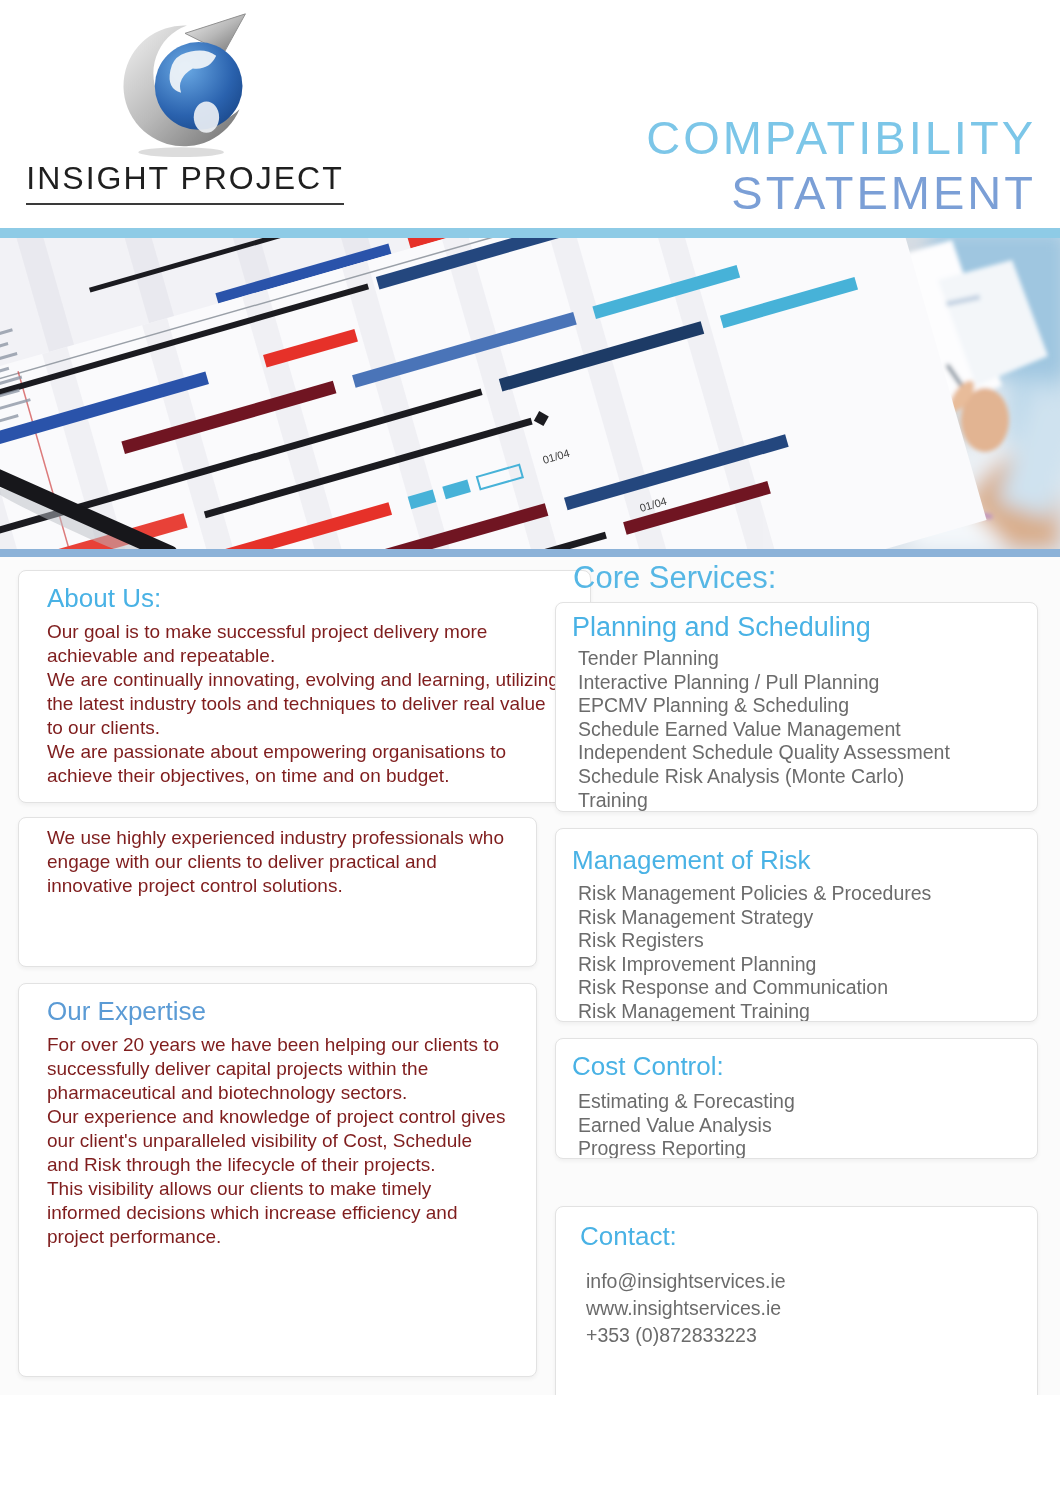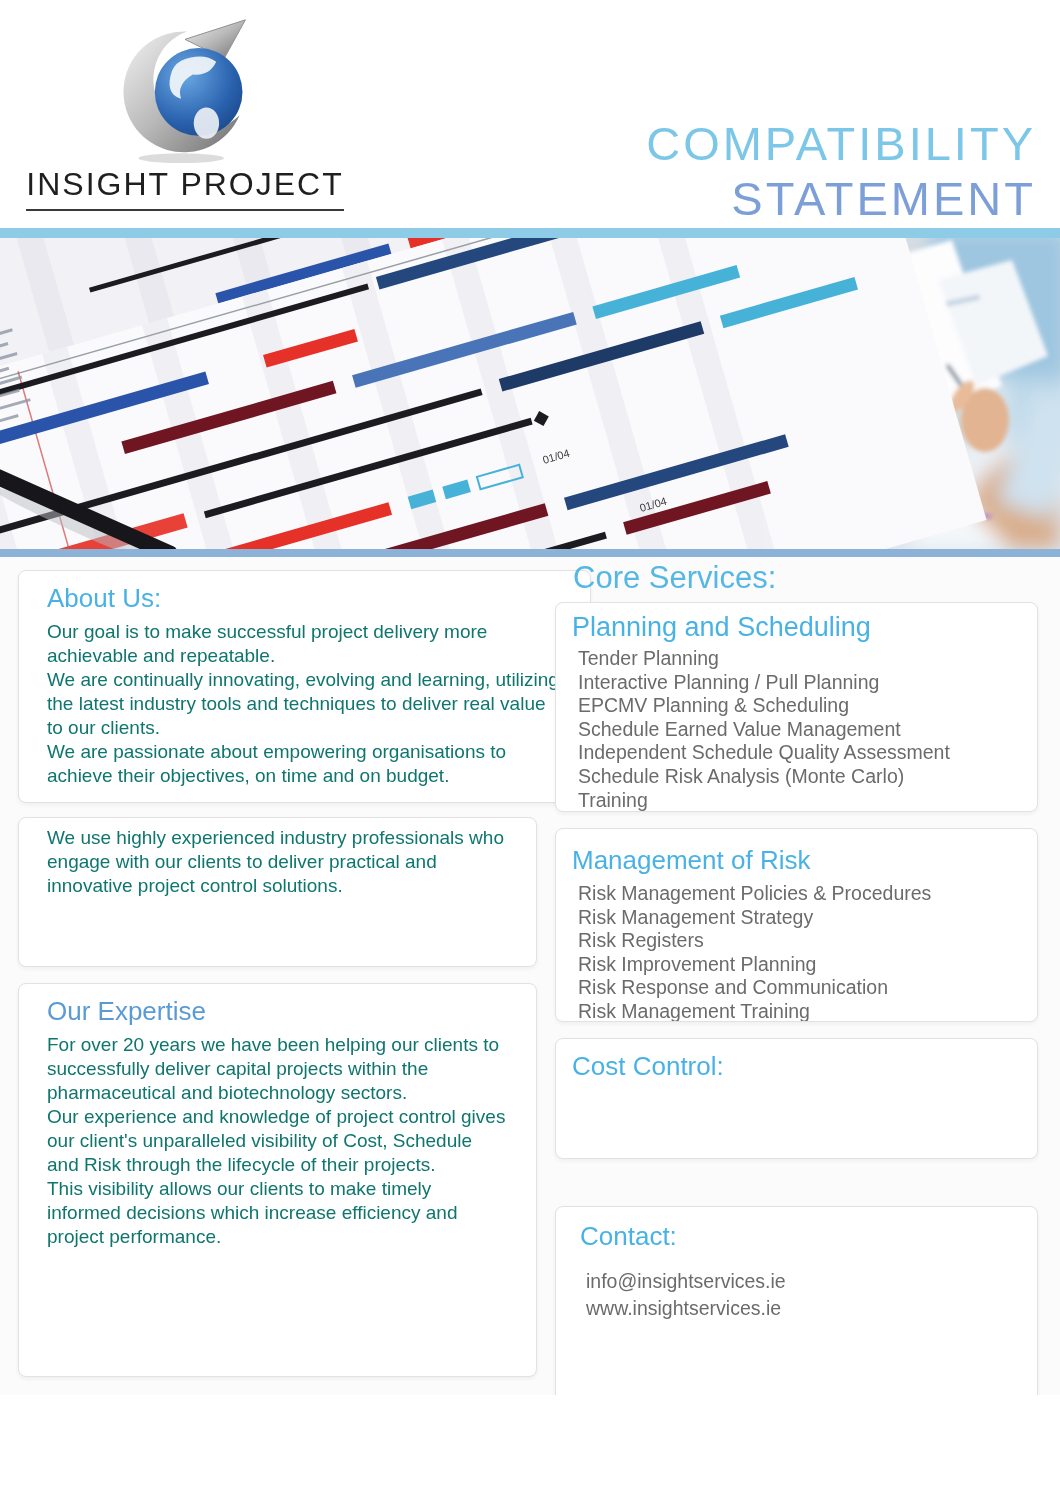--- a/index.html
+++ b/index.html
@@ -1,19 +1,19 @@
 <!DOCTYPE html>
 <html><head>
 <meta charset="utf-8">
 <style>
   html,body{margin:0;padding:0;background:#fff;}
   .page{position:relative;width:1060px;height:1500px;background:#fff;overflow:hidden;
         font-family:"Liberation Sans",sans-serif;}
   
-  .header{position:absolute;top:0;left:0;width:1060px;height:228px;background:#fff;margin-top:6px;}
+  .header{position:absolute;top:0;left:0;width:1060px;height:228px;background:#fff;}
   .logo{position:absolute;left:25px;top:8px;width:320px;text-align:center;}
   .logo svg{display:block;margin:0 auto;}
   .logo-name{display:inline-block;font-size:32px;color:#1f1f1f;letter-spacing:2px;
              border-bottom:2px solid #3a3a3a;padding-bottom:6px;white-space:nowrap;}
   .logo-sub{font-size:17px;color:#2458a6;letter-spacing:12px;margin-top:6px;text-indent:6px;white-space:nowrap;}
   .doc-title{position:absolute;top:110px;right:24px;text-align:right;
              font-size:47px;letter-spacing:3px;line-height:55px;font-weight:400;white-space:nowrap;}
   .t1{color:#7cc6e8;}
   .t2{color:#7b9fd6;}
   
@@ -29,21 +29,21 @@
   #card-team{left:18px;top:817px;width:519px;height:150px;padding:8px 28px;}
   #card-expertise{left:18px;top:983px;width:519px;height:394px;padding:8px 28px;}
   #card-planning{left:555px;top:602px;width:483px;height:210px;padding:5px 16px;}
   #card-risk{left:555px;top:828px;width:483px;height:194px;padding:12px 16px;}
   #card-cost{left:555px;top:1038px;width:483px;height:121px;padding:8px 16px;}
   #card-contact{left:555px;top:1206px;width:483px;height:212px;padding:10px 24px;}
   .card-h{font-size:26px;font-weight:400;margin:4px 0 6px 0;}
   .c-sky{color:#49b2e5;}
   .c-steel{color:#5b9bd5;}
   #card-planning .card-h{font-size:27px;margin-bottom:4px;}
-  .card p{margin:0;font-size:19px;line-height:24px;color:#0f766e;}
+  .card p{margin:0;font-size:19px;line-height:24px;color:#7f1d1d;}
   .svc-list{list-style:none;margin:2px 0 0 0;padding:0 0 0 6px;}
   .svc-list li{font-size:19.5px;line-height:23.6px;color:#6b6b6b;}
   .core-heading{position:absolute;left:573px;top:560px;font-size:31px;color:#56b7e5;font-weight:400;}
   .contact-line{font-size:19.5px;line-height:27px;color:#6b6b6b;}
   #contact-lines{margin-top:16px;padding-left:6px;}
   
   .footer{position:absolute;top:1395px;left:0;width:1060px;height:105px;background:#fff;}
 </style>
 </head>
 <body>
@@ -253,27 +253,34 @@
       <li>Risk Management Strategy</li>
       <li>Risk Registers</li>
       <li>Risk Improvement Planning</li>
       <li>Risk Response and Communication</li>
       <li>Risk Management Training</li>
     </ul>
   </div>
 
   <div class="card" id="card-cost">
     <div class="card-h c-sky">Cost Control:</div>
+    <ul class="svc-list" style="margin-top:8px;">
+      <li>Estimating &amp; Forecasting</li>
+      <li>Earned Value Analysis</li>
+      <li>Progress Reporting</li>
+      <li>Cost Risk Analysis</li>
+    </ul>
   </div>
 
   <div class="card" id="card-contact">
     <div class="card-h c-sky">Contact:</div>
     <div id="contact-lines">
       <div class="contact-line">info@insightservices.ie</div>
       <div class="contact-line">www.insightservices.ie</div>
+      <div class="contact-line">+353 (0)872833223</div>
     </div>
   </div>
 
   <div class="footer">
 
     
 
     
 
     

